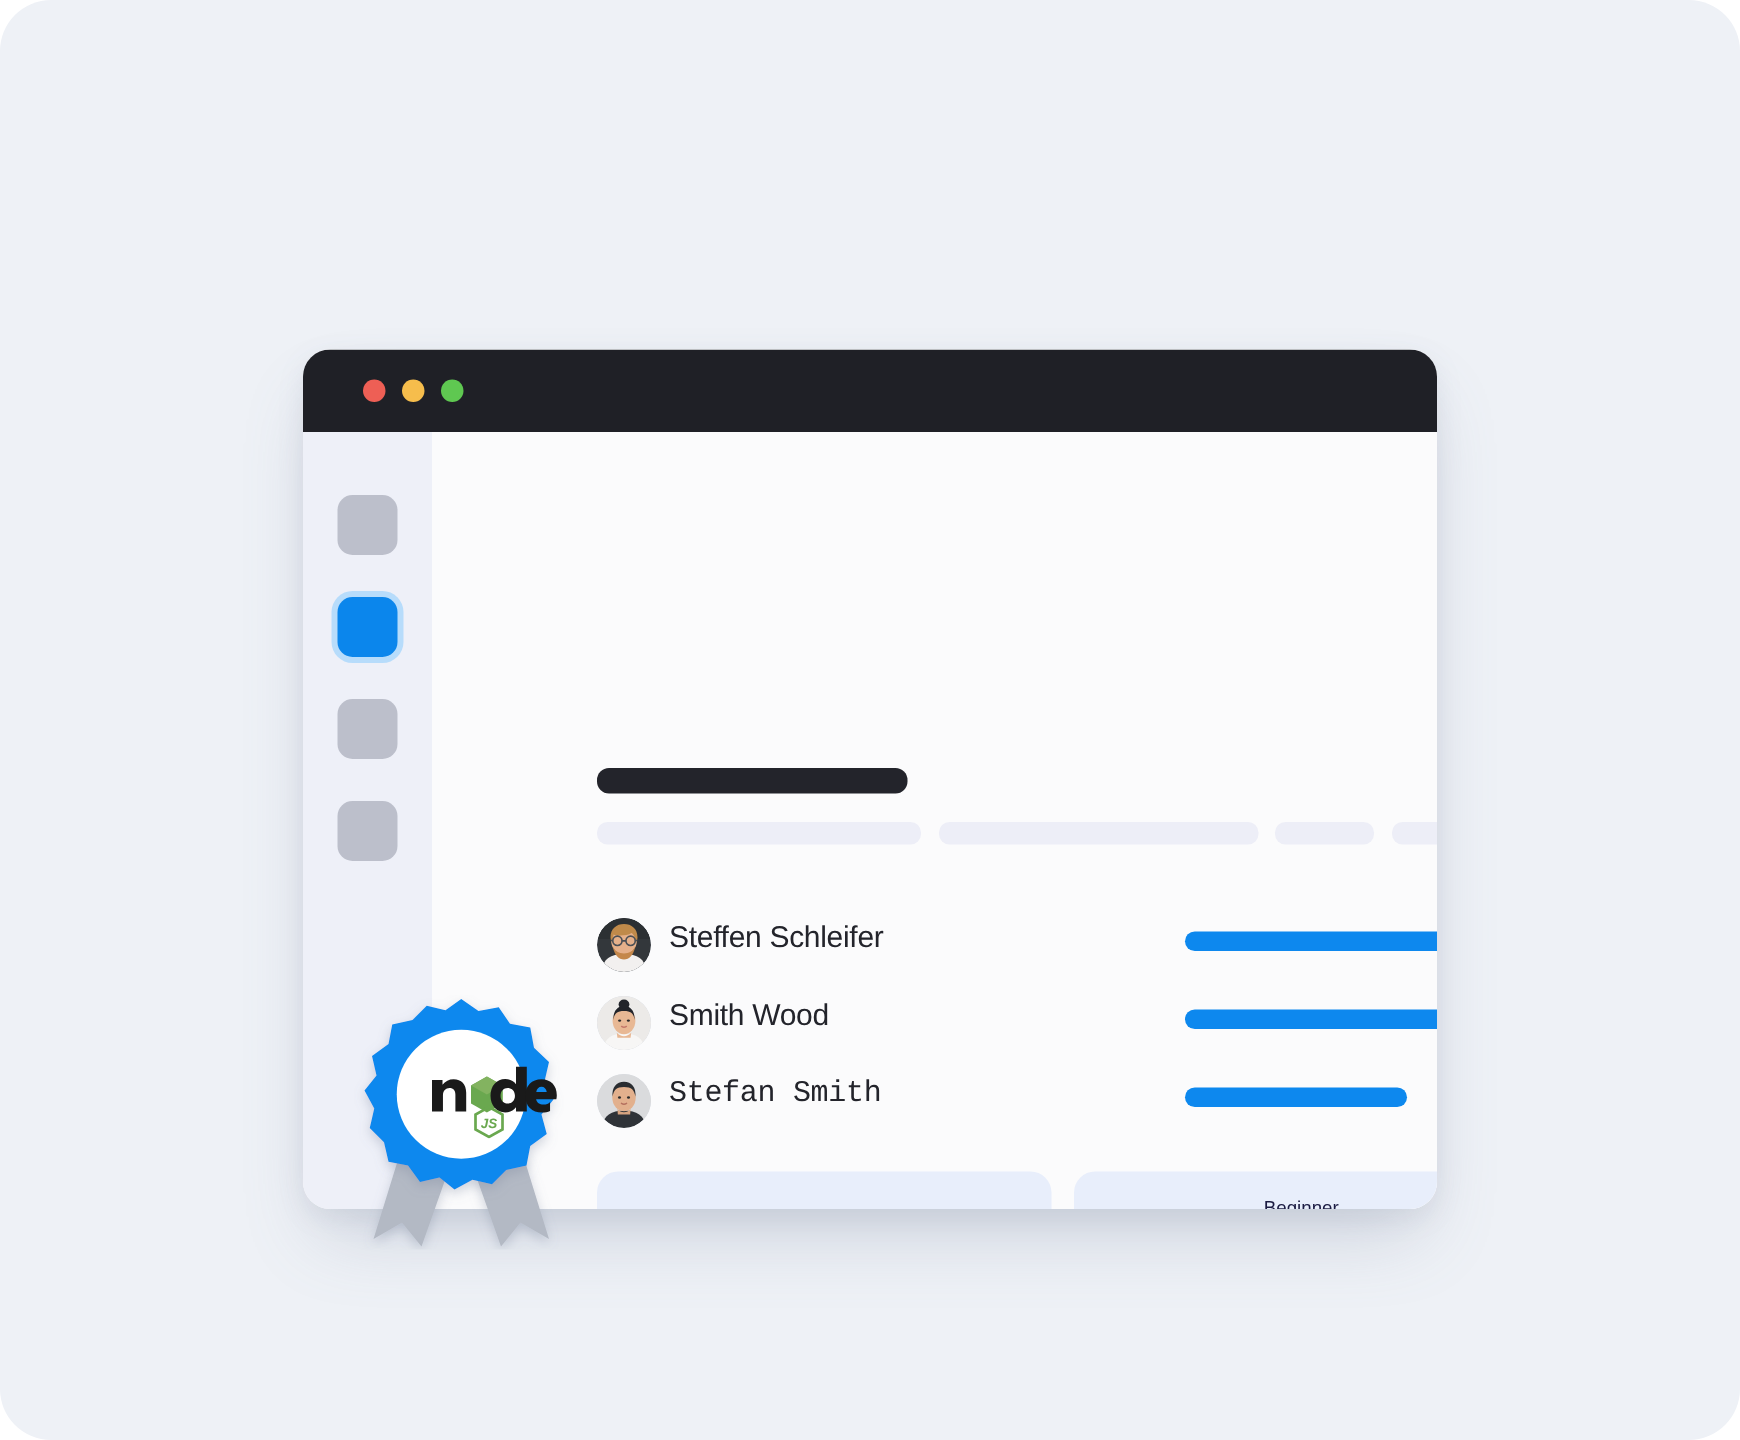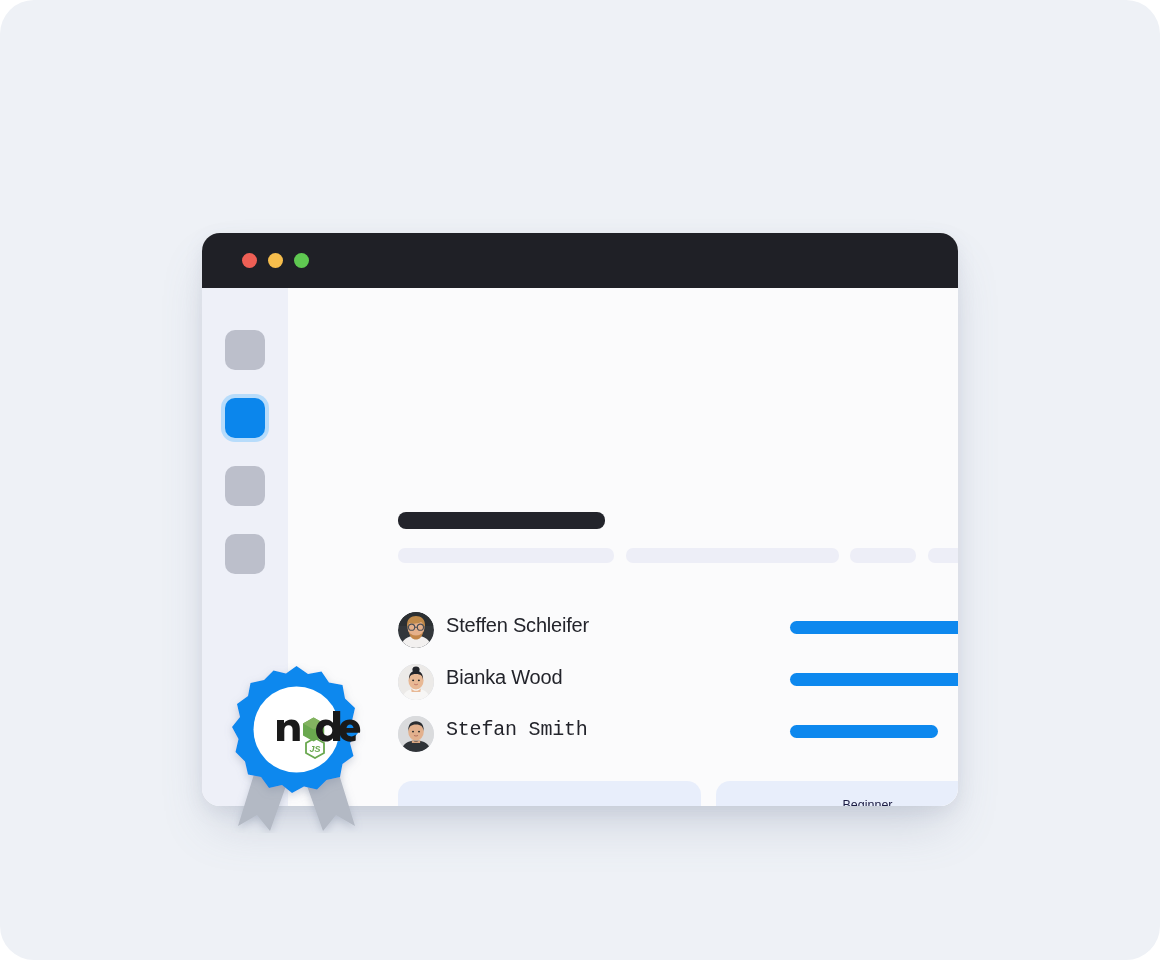--- a/index.html
+++ b/index.html
@@ -103,21 +103,21 @@
 
   
   .radar-wrap{position:absolute;left:0;top:0;width:303px;height:200px;}
   .radar-label{
     position:absolute;font-size:12.5px;color:#1b1b42;white-space:nowrap;text-align:right;
   }
   .radar-label.beginner{left:50%;transform:translateX(-50%);top:17px;}
 
   
   .badge{
-    position:absolute;left:224px;top:663px;width:145px;height:170px;font-style:italic;
+    position:absolute;left:235px;top:663px;width:145px;height:170px;font-style:italic;
   }
   .badge svg{display:block;}
   .node-logo{
     position:absolute;left:51px;top:48px;width:86px;height:48px;
   }
 </style>
 </head>
 <body>
 
 <div class="page">
@@ -194,21 +194,21 @@
               <ellipse cx="18" cy="5.6" rx="3.6" ry="3.2" fill="#22242a"></ellipse>
               <path d="M13.2 24.5c1.5 1.6 3 2.3 4.8 2.3s3.3-.7 4.8-2.3l-.4 3.4h-8.8z" fill="#e8b894"></path>
               <g fill="#2b2b2b">
                 <ellipse cx="15.1" cy="16.4" rx="1" ry=".8"></ellipse>
                 <ellipse cx="20.9" cy="16.4" rx="1" ry=".8"></ellipse>
               </g>
               <path d="M16.4 20.3c1 .7 2.2.7 3.2 0" stroke="#c4796a" stroke-width="1" fill="none" stroke-linecap="round"></path>
             </g>
           </svg>
         </div>
-        <div class="person-name">Bianka Wood</div>
+        <div class="person-name">Smith Wood</div>
         <div class="bar-track">
           <div class="bar-fill" style="width: 217px; background: rgb(13, 136, 238);"></div>
         </div>
 
       </div>
 
       <div class="row r2">
         <div class="avatar">
           <svg viewBox="0 0 36 36">
             <defs>

